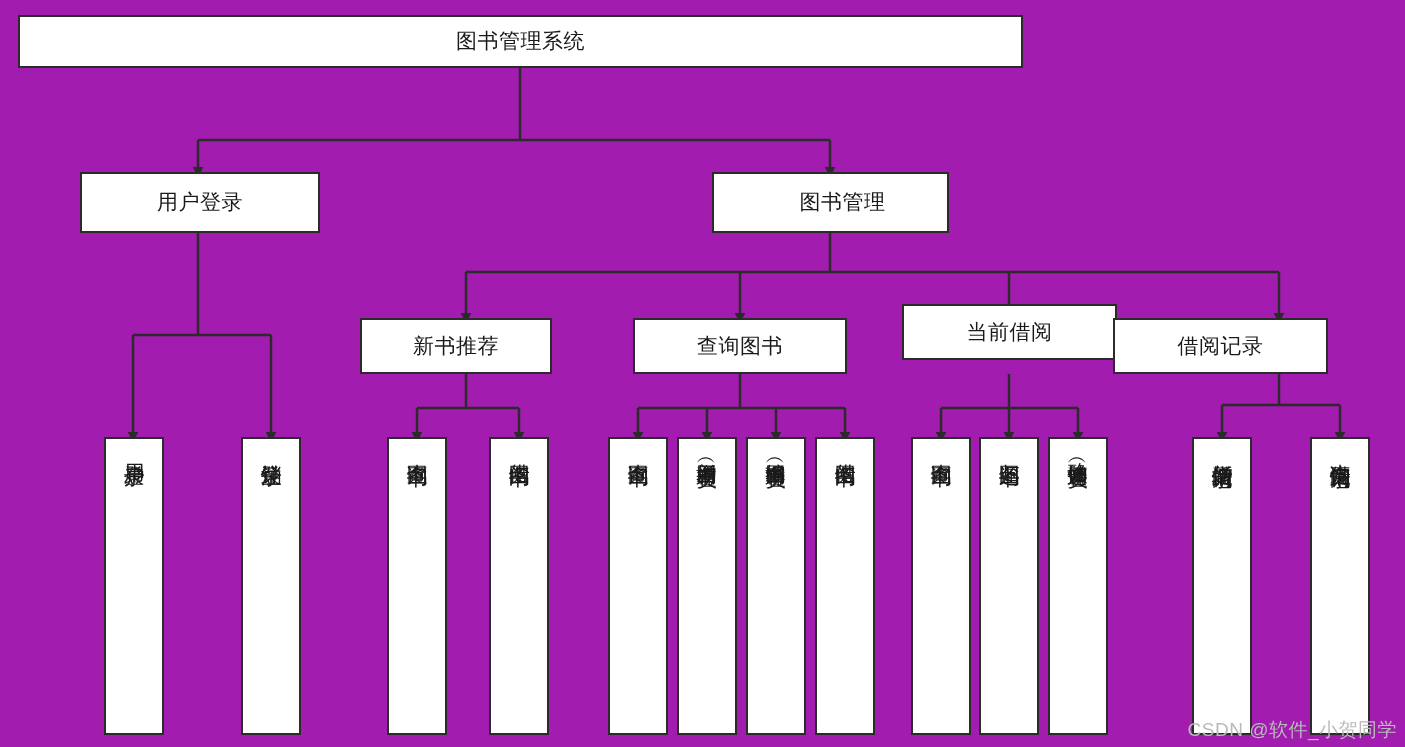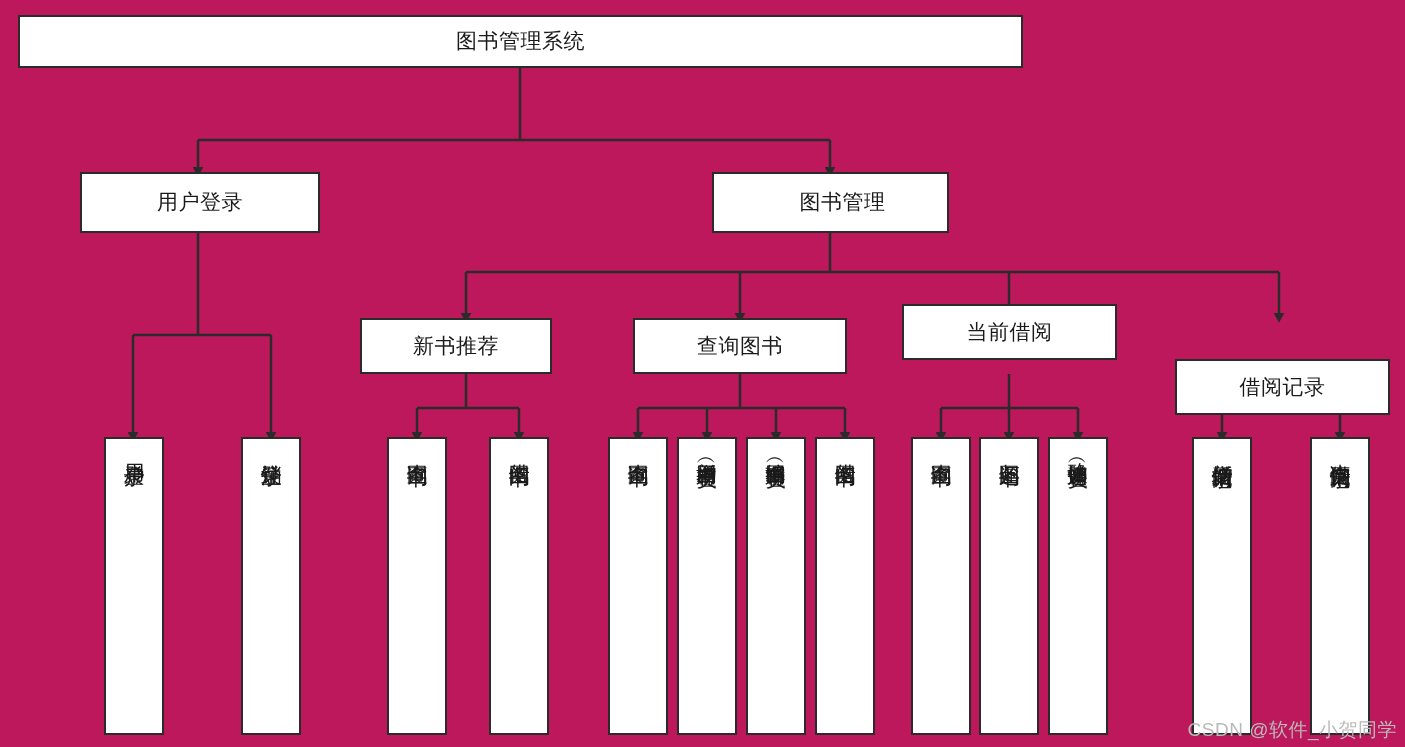--- a/index.html
+++ b/index.html
@@ -7,21 +7,21 @@
     padding: 0;
     background: #ffffff;
   }
   body {
     font-family: "Liberation Sans", "DejaVu Sans", sans-serif;
   }
   #canvas {
     position: relative;
     width: 1405px;
     height: 747px;
-    background: #be185d;
+    background: #a21caf;
     overflow: hidden;
   }
   #svg-layer {
     position: absolute;
     left: 0;
     top: 0;
     width: 1405px;
     height: 747px;
   }
   .node {
@@ -144,21 +144,21 @@
 
   <div class="node" style="left:360px; top:318px; width:192px; height:56px;">
     <span class="node-label">新书推荐</span>
   </div>
   <div class="node" style="left:633px; top:318px; width:214px; height:56px;">
     <span class="node-label">查询图书</span>
   </div>
   <div class="node" style="left:902px; top:304px; width:215px; height:56px;">
     <span class="node-label">当前借阅</span>
   </div>
-  <div class="node" style="left:1175px; top:318px; width:215px; height:56px;margin-top:41px;">
+  <div class="node" style="left:1113px; top:318px; width:215px; height:56px;">
     <span class="node-label">借阅记录</span>
   </div>
 
   <div class="node leaf" style="left:104px; top:437px; width:60px; height:298px;">
     <span class="node-label">用户登录</span>
   </div>
   <div class="node leaf" style="left:241px; top:437px; width:60px; height:298px;">
     <span class="node-label">注销登录</span>
   </div>
 

